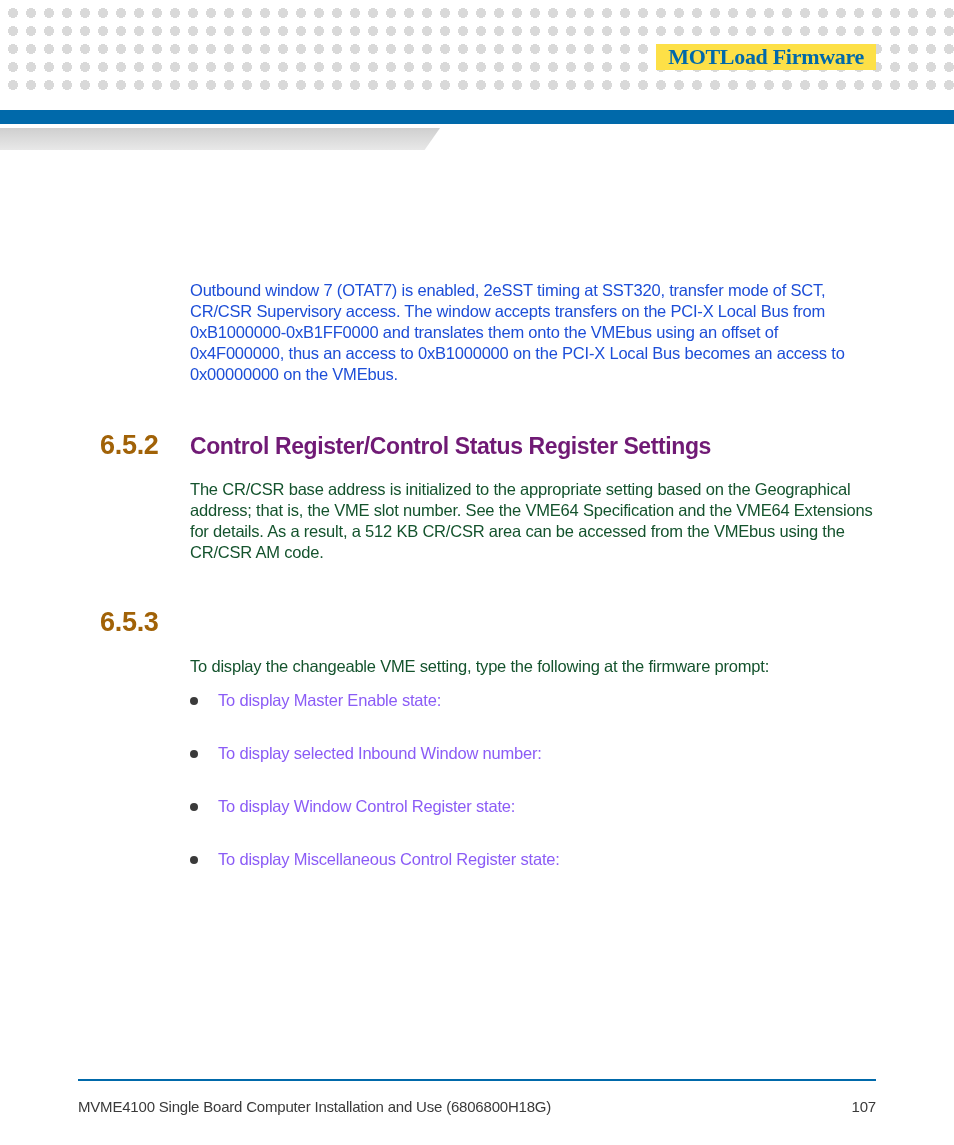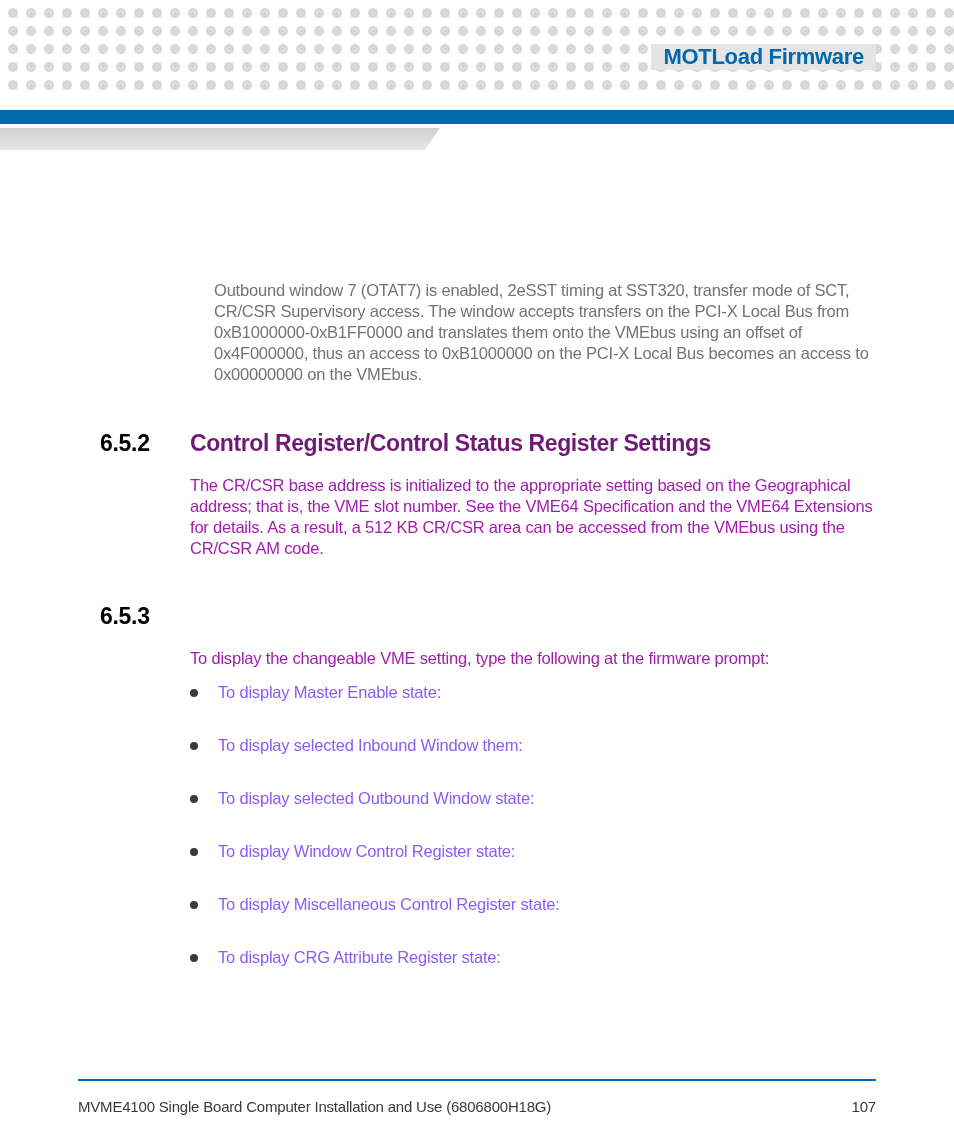--- a/index.html
+++ b/index.html
@@ -18,21 +18,22 @@
     height: 96px;
     background-image: radial-gradient(circle, #d9d9d9 5px, transparent 5px);
     background-size: 18px 18px;
     background-position: 4px 4px;
   }
   .header-title-wrap {
     position: absolute;
     top: 44px;
     right: 78px;
     padding: 0 12px;
-    background: #e5e5e5;
+    background: #fde047;
+    font-family: Liberation Serif, serif;
   }
   .header-title {
     font-size: 22px;
     font-weight: 700;
     color: #0069aa;
     letter-spacing: -0.3px;
   }
   .blue-bar {
     position: absolute;
     top: 110px; left: 0; right: 0;
@@ -49,50 +50,50 @@
   }
   .content {
     position: absolute;
     top: 280px;
     left: 100px;
     right: 80px;
   }
   .body-para {
     font-size: 16.5px;
     line-height: 1.28;
-    color: #737373;
-    margin-left: 114px;
+    color: #1d4ed8;
+    margin-left: 90px;
     letter-spacing: -0.2px;
   }
   .section {
     margin-top: 44px;
   }
   .section-head {
     display: flex;
     align-items: baseline;
     gap: 28px;
     margin-bottom: 18px;
   }
   .section-num {
-    font-size: 23px;
+    font-size: 27px;
     font-weight: 700;
-    color: #000000;
+    color: #a16207;
     width: 62px;
     letter-spacing: -0.3px;
   }
   .section-title {
     font-size: 23px;
     font-weight: 700;
     color: #701a75;
     letter-spacing: -0.4px;
   }
   .section-body {
     font-size: 16.5px;
     line-height: 1.28;
-    color: #a21caf;
+    color: #14532d;
     margin-left: 90px;
     letter-spacing: -0.2px;
   }
   ul.disc {
     list-style: none;
     margin-left: 90px;
     margin-top: 14px;
   }
   ul.disc li {
     font-size: 16.5px;
@@ -150,25 +151,23 @@
     <p class="section-body">The CR/CSR base address is initialized to the appropriate setting based on the Geographical address; that is, the VME slot number. See the VME64 Specification and the VME64 Extensions for details. As a result, a 512 KB CR/CSR area can be accessed from the VMEbus using the CR/CSR AM code.</p>
   </div>
 
   <div class="section">
     <div class="section-head">
       <span class="section-num">6.5.3</span>
     </div>
     <p class="section-body">To display the changeable VME setting, type the following at the firmware prompt:</p>
     <ul class="disc">
       <li>To display Master Enable state:</li>
-      <li>To display selected Inbound Window them:</li>
-      <li>To display selected Outbound Window state:</li>
+      <li>To display selected Inbound Window number:</li>
       <li>To display Window Control Register state:</li>
       <li>To display Miscellaneous Control Register state:</li>
-      <li>To display CRG Attribute Register state:</li>
     </ul>
   </div>
 
 </div>
 
 <div class="footer-rule"></div>
 <div class="footer">
   <span>MVME4100 Single Board Computer Installation and Use (6806800H18G)</span>
   <span>107</span>
 </div>

